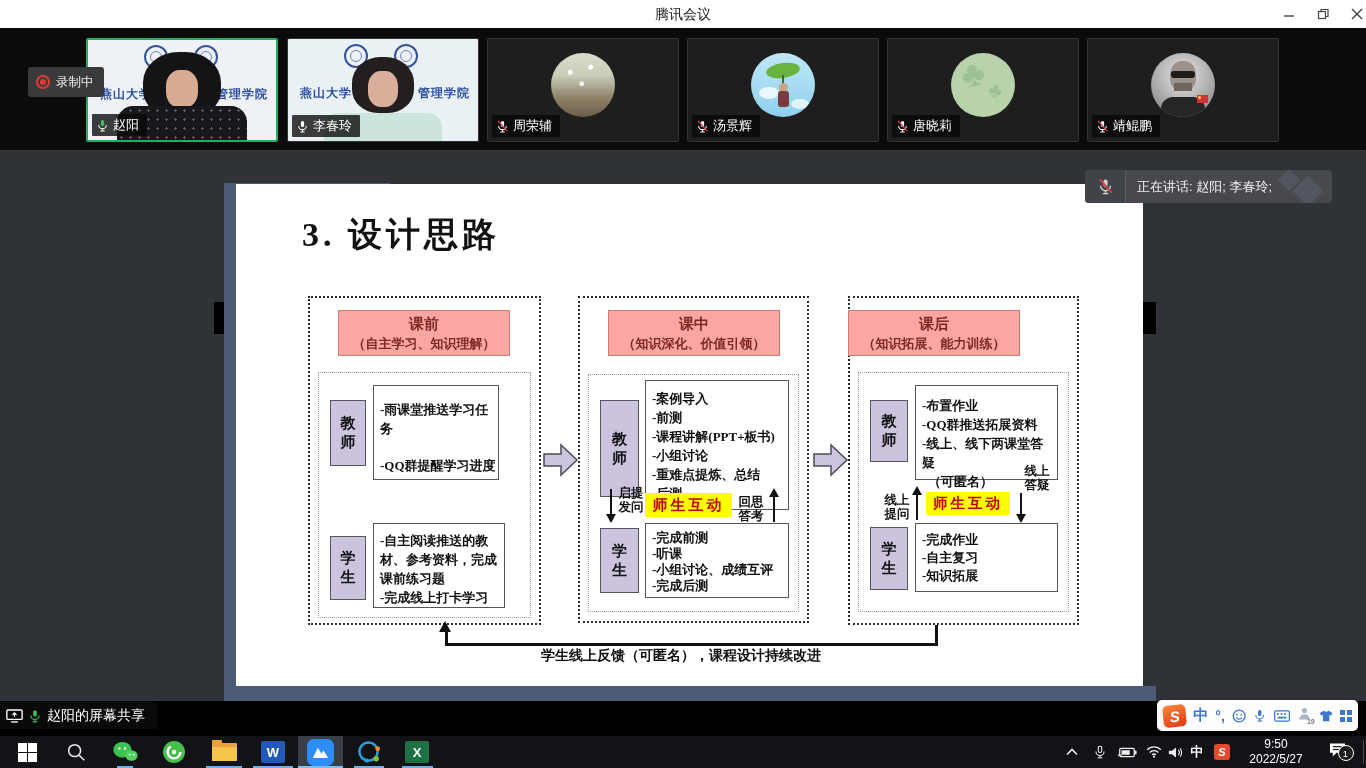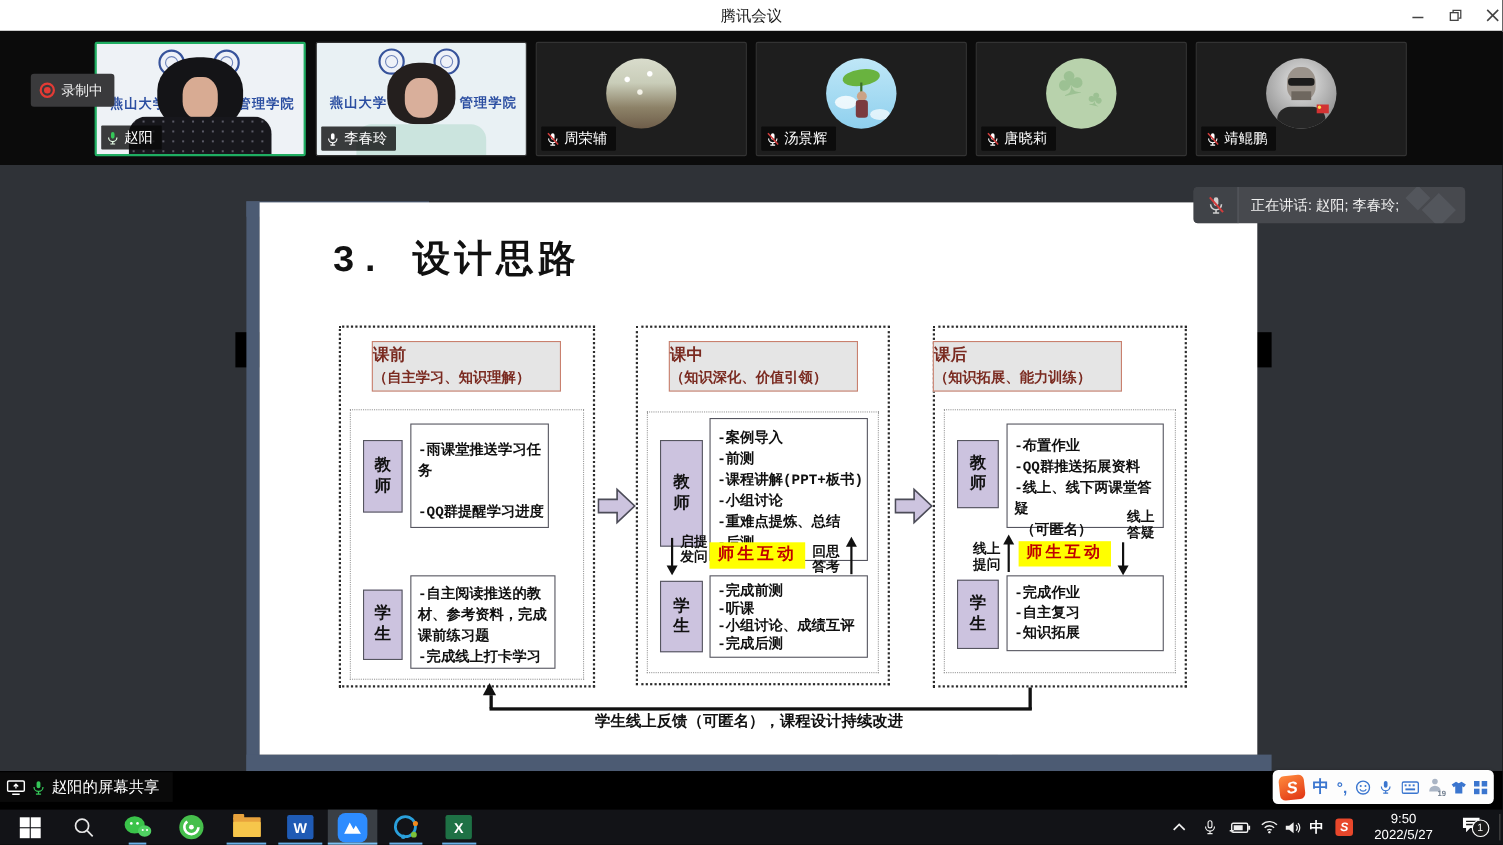--- a/index.html
+++ b/index.html
@@ -1,19 +1,19 @@
 <!DOCTYPE html>
 <html><head>
 <meta charset="utf-8">
 <style>
   html,body{margin:0;padding:0}
   body{width:1366px;height:768px;overflow:hidden;position:relative;background:#000;
        font-family:"Liberation Sans","DejaVu Sans",sans-serif;-webkit-font-smoothing:antialiased}
   .abs{position:absolute}
-  .kai{font-family:Liberation Mono, monospace}
+  .kai{font-family:Liberation Serif, serif}
 
   
   .titlebar{left:0;top:0;width:1366px;height:28px;background:#ffffff;border-bottom:1px solid #e3e3e3}
   .titlebar .t{width:100%;text-align:center;line-height:28px;font-size:14px;color:#1a1a1a}
   .winbtn{top:0;width:34px;height:28px;display:flex;align-items:center;justify-content:center}
 
   
   .strip{left:0;top:28px;width:1366px;height:122px;background:#0b0b0b}
   .tile{position:absolute;top:10px;width:192px;height:104px;background:#1e1e1e;border:1px solid #333;
         border-radius:2px;overflow:hidden;box-sizing:border-box}
@@ -31,21 +31,21 @@
   .recdot:after{content:"";position:absolute;left:2px;top:2px;width:6px;height:6px;background:#e23b35;border-radius:50%}
 
   
   .content{left:0;top:150px;width:1366px;height:551px;background:#2f3237}
   .blackband{left:214px;top:152px;width:942px;height:32px;background:#000}
   .slate{background:#4c5b73}
   .slide{left:236px;top:184px;width:907px;height:502px;background:#ffffff;color:#111}
 
   .dashedcol{position:absolute;border:2px dotted #2b2b2b;box-sizing:border-box}
   .innerdot{position:absolute;border:1px dotted #9a9a9a;box-sizing:border-box}
-  .ph{position:absolute;background:#e5e5e5;border:1px solid #c9806e;box-sizing:border-box;padding-top:3px;color:#7a2a20}
+  .ph{position:absolute;background:#fca5a5;border:1px solid #c9806e;box-sizing:border-box;text-align:center;padding-top:3px;color:#7a2a20}
   .ph .l1{font-size:15px;font-weight:bold;line-height:20px}
   .ph .l2{font-size:13px;font-weight:bold;line-height:19px}
   .role{position:absolute;background:#ccc3df;border:1px solid #55555f;box-sizing:border-box;display:flex;
         align-items:center;justify-content:center;font-weight:bold;font-size:15px}
   .role span{display:block;width:17px;word-break:break-all;text-align:center;line-height:19px}
   .items{position:absolute;background:#fff;border:1px solid #55555f;box-sizing:border-box;font-size:13px;font-weight:600;color:#101010}
   .items div{padding-left:6px;padding-right:2px}
   .ylw{position:absolute;background:#ffff00;color:#c00000;font-weight:800;text-align:center;letter-spacing:3px}
   .ilabel{position:absolute;font-size:12.5px;font-weight:bold;line-height:14px;text-align:center;color:#111}
   .shaft{position:absolute;width:2px;background:#111}

